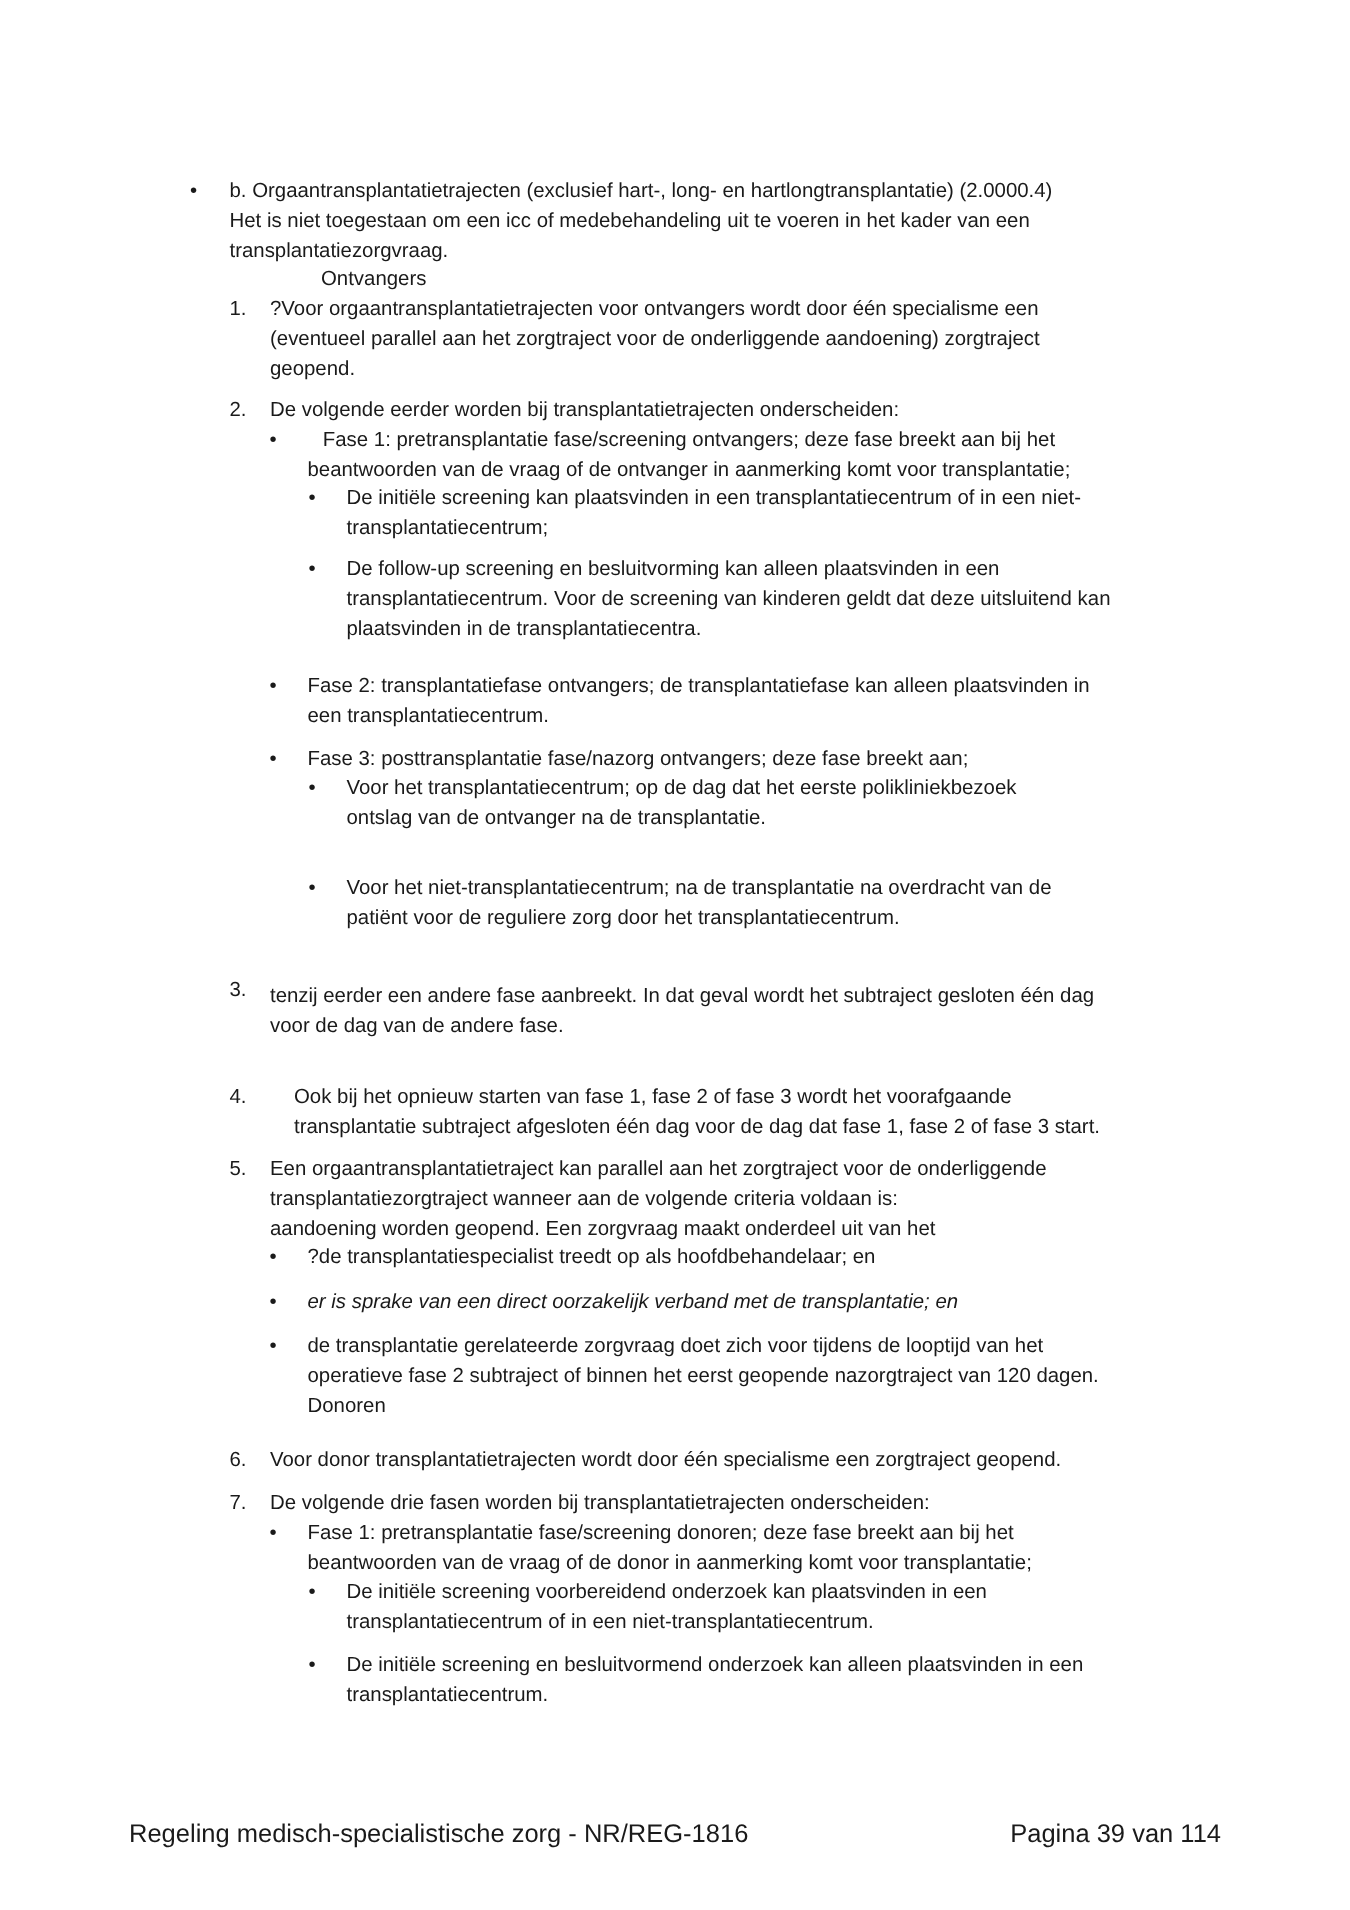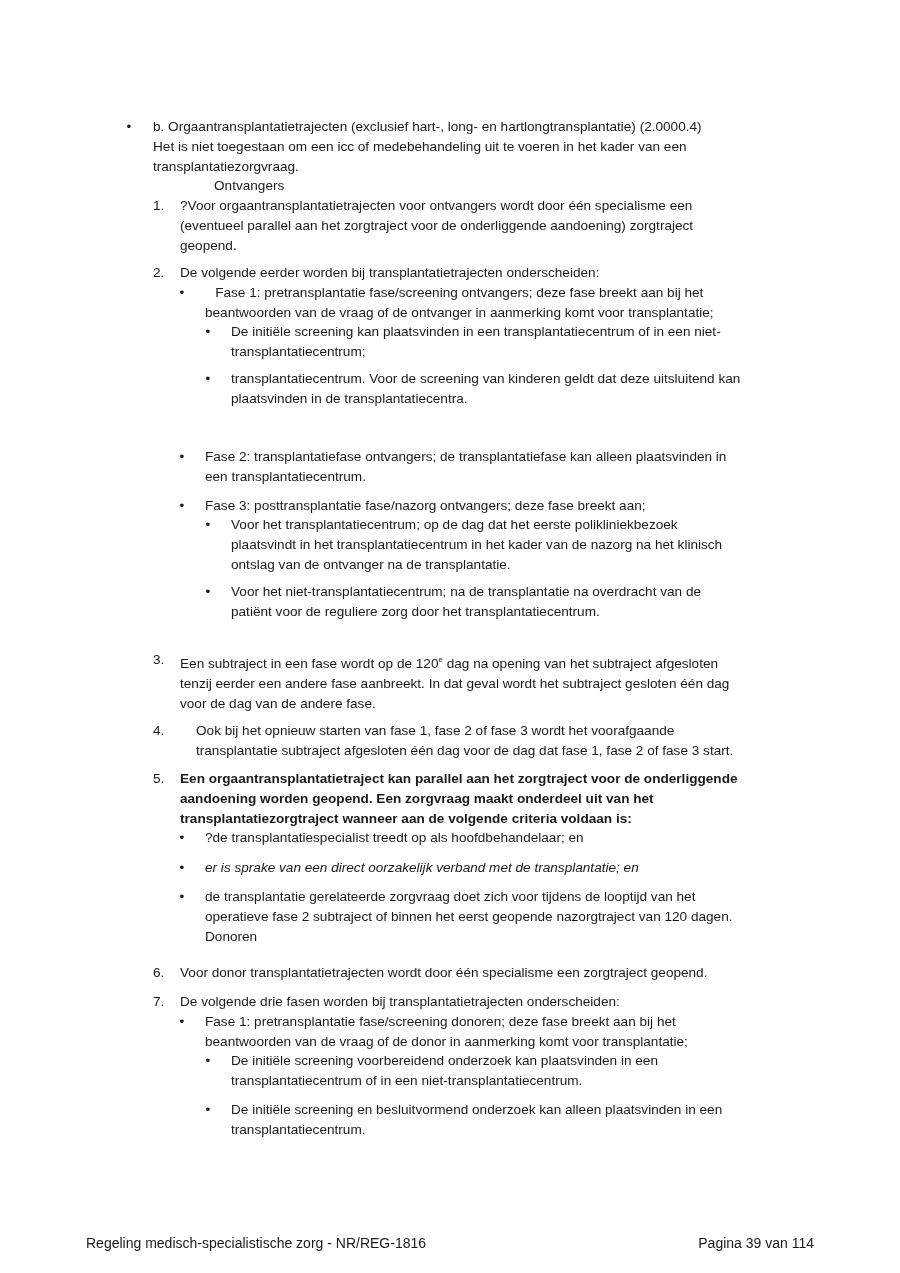--- a/index.html
+++ b/index.html
@@ -8,21 +8,21 @@
     font-family: "Liberation Sans", sans-serif; color: #1a1a1a;
     font-size: 13.6px; line-height: 20px;
   }
   .page { position: absolute; left: 0; top: 0; width: 900px; height: 1273px; }
   .abs { position: absolute; }
   .blk { position: absolute; }
   .bullet { position: absolute; width: 10px; text-align: center; }
   .num { position: absolute; }
   .bold { font-weight: normal; }
   sup { font-size: 8px; line-height: 0; vertical-align: 6px; }
-  .footer { position: absolute; top: 1213px; font-size: 14px; margin-top: 20px; }
+  .footer { position: absolute; top: 1213px; font-size: 17px; }
 </style>
 </head>
 <body>
 
 <div class="page">
 
   <span class="bullet" style="left:124px;top:117px;">•</span>
   <div class="blk" style="left:153px;top:117px;">
     <div>b. Orgaantransplantatietrajecten (exclusief hart-, long- en hartlongtransplantatie) (2.0000.4)</div>
     <div>Het is niet toegestaan om een icc of medebehandeling uit te voeren in het kader van een</div>
@@ -47,64 +47,63 @@
   </div>
 
   <span class="bullet" style="left:203px;top:322px;">•</span>
   <div class="blk" style="left:231px;top:322px;">
     <div>De initiële screening kan plaatsvinden in een transplantatiecentrum of in een niet-</div>
     <div>transplantatiecentrum;</div>
   </div>
 
   <span class="bullet" style="left:203px;top:369px;">•</span>
   <div class="blk" style="left:231px;top:369px;">
+    <div>De follow-up screening en besluitvorming kan alleen plaatsvinden in een</div>
     <div>transplantatiecentrum. Voor de screening van kinderen geldt dat deze uitsluitend kan</div>
     <div>plaatsvinden in de transplantatiecentra.</div>
   </div>
 
   <span class="bullet" style="left:177px;top:447px;">•</span>
   <div class="blk" style="left:205px;top:447px;">
     <div>Fase 2: transplantatiefase ontvangers; de transplantatiefase kan alleen plaatsvinden in</div>
     <div>een transplantatiecentrum.</div>
   </div>
 
   <span class="bullet" style="left:177px;top:496px;">•</span>
   <div class="blk" style="left:205px;top:496px;">Fase 3: posttransplantatie fase/nazorg ontvangers; deze fase breekt aan;</div>
 
   <span class="bullet" style="left:203px;top:515px;">•</span>
   <div class="blk" style="left:231px;top:515px;">
     <div>Voor het transplantatiecentrum; op de dag dat het eerste polikliniekbezoek</div>
-    <div>plaatsvindt in het transplantatiecentrum in het kader van de nazorg na het klinisch</div>
     <div>ontslag van de ontvanger na de transplantatie.</div>
   </div>
 
   <span class="bullet" style="left:203px;top:582px;">•</span>
   <div class="blk" style="left:231px;top:582px;">
     <div>Voor het niet-transplantatiecentrum; na de transplantatie na overdracht van de</div>
     <div>patiënt voor de reguliere zorg door het transplantatiecentrum.</div>
   </div>
 
   <span class="num" style="left:153px;top:650px;">3.</span>
   <div class="blk" style="left:180px;top:654px;">
-    <div><span>Een subtraject in een fase wordt op de 120</span><sup>e</sup><span> dag na opening van het subtraject afgesloten</span></div>
     <div>tenzij eerder een andere fase aanbreekt. In dat geval wordt het subtraject gesloten één dag</div>
     <div>voor de dag van de andere fase.</div>
   </div>
 
   <span class="num" style="left:153px;top:721px;">4.</span>
   <div class="blk" style="left:196px;top:721px;">
     <div>Ook bij het opnieuw starten van fase 1, fase 2 of fase 3 wordt het voorafgaande</div>
     <div>transplantatie subtraject afgesloten één dag voor de dag dat fase 1, fase 2 of fase 3 start.</div>
   </div>
 
   <span class="num" style="left:153px;top:769px;">5.</span>
-  <div class="blk" style="left:180px;top:769px;font-weight:bold;">
+  <div class="blk" style="left:180px;top:769px;">
     <div>Een orgaantransplantatietraject kan parallel aan het zorgtraject voor de onderliggende</div>
+    <div>transplantatiezorgtraject wanneer aan de volgende criteria voldaan is:</div>
     <div>aandoening worden geopend. Een zorgvraag maakt onderdeel uit van het</div>
-    <div>transplantatiezorgtraject wanneer aan de volgende criteria voldaan is:</div>
   </div>
 
   <span class="bullet" style="left:177px;top:828px;">•</span>
   <div class="blk" style="left:205px;top:828px;">?de transplantatiespecialist treedt op als hoofdbehandelaar; en</div>
 
   <span class="bullet" style="left:177px;top:858px;">•</span>
   <div class="blk" style="left:205px;top:858px;font-style:italic;">er is sprake van een direct oorzakelijk verband met de transplantatie; en</div>
 
   <span class="bullet" style="left:177px;top:887px;">•</span>
   <div class="blk" style="left:205px;top:887px;">

